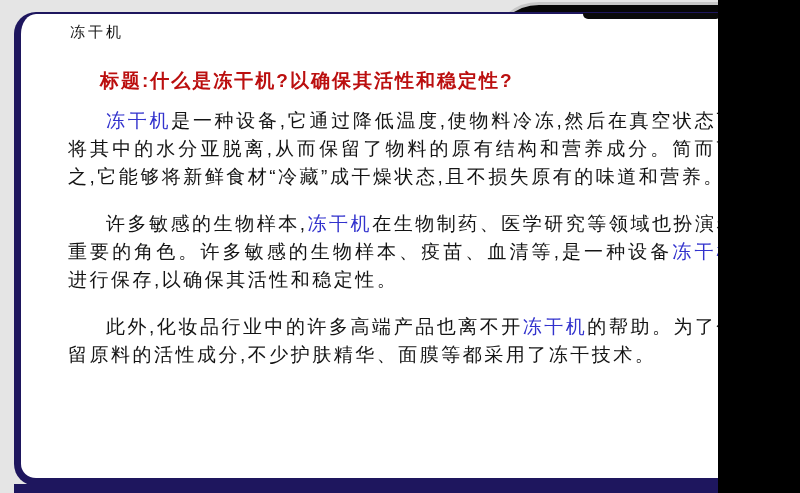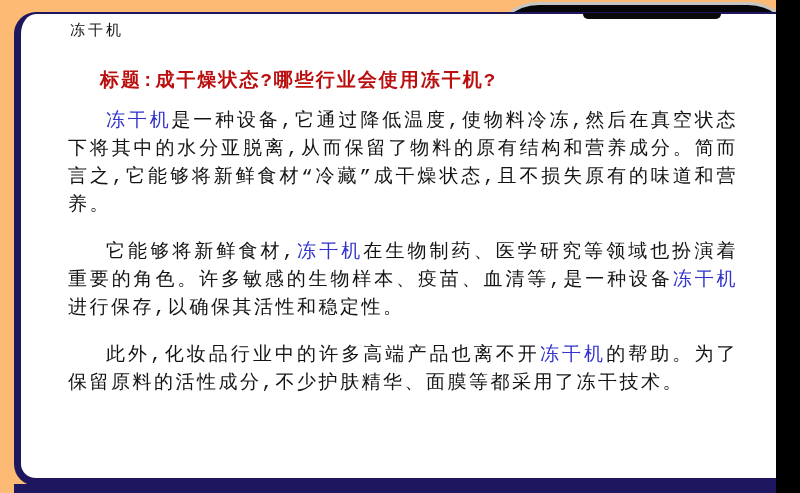--- a/index.html
+++ b/index.html
@@ -1,20 +1,20 @@
 <!DOCTYPE html>
 <html style="--c-heading: #bb0f0f; --c-keyword: #3232cd; --c-body: #141414; --c-border: #1e165e; --c-rim: #c6c6c6;"><head>
 <meta charset="utf-8">
 <style>
   * { margin:0; padding:0; box-sizing:border-box; }
   html,body { background:#000; }
   .stage {
-    position:relative; width:776px; height:493px;
-    overflow:hidden; background:#fdba74;
-    font-family:Liberation Mono, monospace;
+    position:relative; width:718px; height:493px;
+    overflow:hidden; background:#e5e5e5;
+    font-family:Liberation Sans, sans-serif;
   }
 
   
   .phone {
     position:absolute; left:489px; top:2px;
     width:309px; height:486px;
     background:#060606;
     border:3px solid var(--c-rim,#c6c6c6);
     border-radius:50px;
   }
@@ -84,24 +84,24 @@
 
 <div class="stage">
 
   <div class="phone">
     <div class="screen"></div>
     <div class="camera"></div>
   </div>
 
   <div class="card">
     <div class="doc-label">冻干机</div>
-    <h1 class="heading">标题:成干燥状态?哪些行业会使用冻干机?</h1>
+    <h1 class="heading">标题:什么是冻干机?以确保其活性和稳定性?</h1>
     <div class="body-text">
         <p class="para"><span class="kw">冻干机</span><span class="">是一种设备,它通过降低温度,使物料冷冻,然后在真空状态下将其中的水分亚脱离,从而保留了物料的原有结构和营养成分。简而言之,它能够将新鲜食材“冷藏”成干燥状态,且不损失原有的味道和营养。</span></p>
-        <p class="para"><span class="">它能够将新鲜食材,</span><span class="kw">冻干机</span><span class="">在生物制药、医学研究等领域也扮演着重要的角色。许多敏感的生物样本、疫苗、血清等,是一种设备</span><span class="kw">冻干机</span><span class="">进行保存,以确保其活性和稳定性。</span></p>
+        <p class="para"><span class="">许多敏感的生物样本,</span><span class="kw">冻干机</span><span class="">在生物制药、医学研究等领域也扮演着重要的角色。许多敏感的生物样本、疫苗、血清等,是一种设备</span><span class="kw">冻干机</span><span class="">进行保存,以确保其活性和稳定性。</span></p>
         <p class="para"><span class="">此外,化妆品行业中的许多高端产品也离不开</span><span class="kw">冻干机</span><span class="">的帮助。为了保留原料的活性成分,不少护肤精华、面膜等都采用了冻干技术。</span></p>
       </div>
   </div>
 
   <div class="notch"></div>
   <div class="bottom-bar"></div>
 
 </div>
 
 </body></html>

